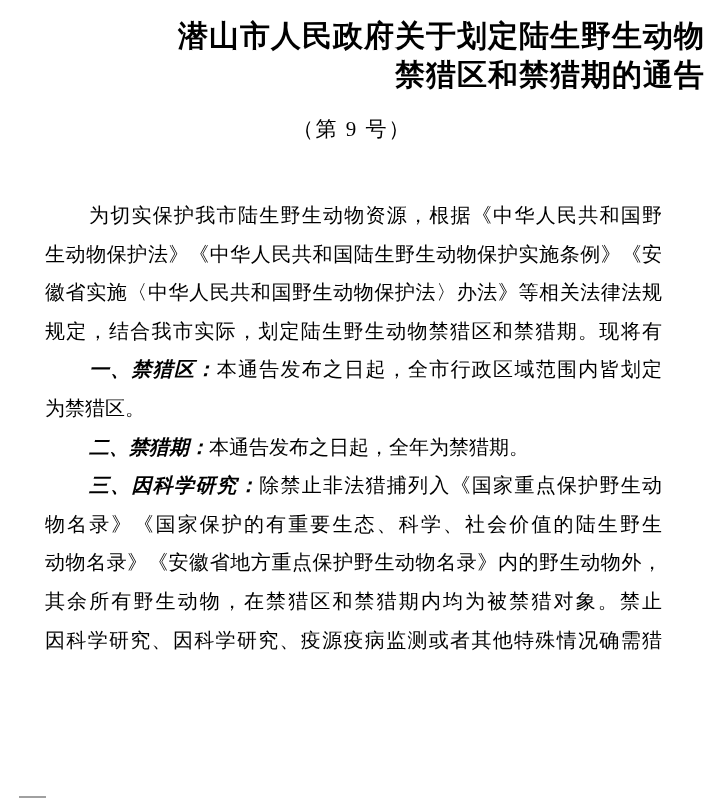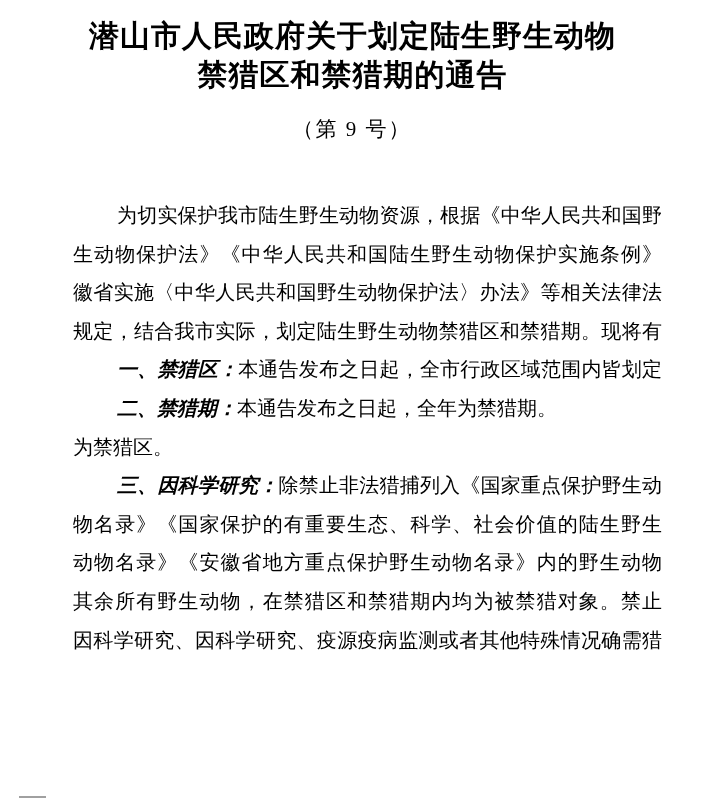--- a/index.html
+++ b/index.html
@@ -11,21 +11,21 @@
   }
   .page {
     position: relative;
     width: 705px; height: 804px;
     background: #ffffff;
     overflow: hidden;
   }
   .title {
     position: absolute;
     top: 16px; left: 0; width: 705px;
-    text-align: center;
+    text-align: right;
     font-family: "Liberation Sans", "DejaVu Sans", sans-serif;
     font-weight: bold;
     font-size: 30px;
     line-height: 39px;
     letter-spacing: 1px;
   }
   .docnum {
     position: absolute;
     top: 114px; left: 0; width: 704px;
     text-align: center;
@@ -36,21 +36,20 @@
   .bodytext {
     position: absolute;
     top: 196px; left: 45px;
     width: 617px;
   }
   .line {
     height: 38.6px;
     line-height: 38.6px;
     font-size: 20px;
     overflow: hidden;
-    margin-left: 28px;
   }
   .fill {
     text-align: justify;
     text-align-last: justify;
   }
   .indent { padding-left: 44px; }
   .b {
     font-family: "Liberation Sans", "DejaVu Sans", sans-serif;
     font-weight: bold;
     font-style: italic;
@@ -73,22 +72,22 @@
   </div>
 
   <div class="docnum">（第 9 号）</div>
 
   <div class="bodytext">
     <div class="line fill indent"><span>为切实保护我市陆生野生动物资源，根据《中华人民共和国野</span></div>
     <div class="line fill"><span>生动物保护法》《中华人民共和国陆生野生动物保护实施条例》《安</span></div>
     <div class="line fill"><span>徽省实施〈中华人民共和国野生动物保护法〉办法》等相关法律法规</span></div>
     <div class="line fill"><span>规定，结合我市实际，划定陆生野生动物禁猎区和禁猎期。现将有</span></div>
     <div class="line fill indent"><span class="b">一、禁猎区：</span><span>本通告发布之日起，全市行政区域范围内皆划定</span></div>
+    <div class="line"><span>为禁猎区。</span></div>
     <div class="line indent"><span class="b">二、禁猎期：</span><span>本通告发布之日起，全年为禁猎期。</span></div>
-    <div class="line"><span>为禁猎区。</span></div>
     <div class="line fill indent"><span class="b">三、因科学研究：</span><span>除禁止非法猎捕列入《国家重点保护野生动</span></div>
     <div class="line fill"><span>物名录》《国家保护的有重要生态、科学、社会价值的陆生野生</span></div>
     <div class="line fill"><span>动物名录》《安徽省地方重点保护野生动物名录》内的野生动物外，</span></div>
     <div class="line fill"><span>其余所有野生动物，在禁猎区和禁猎期内均为被禁猎对象。禁止</span></div>
     <div class="line fill"><span>因科学研究、因科学研究、疫源疫病监测或者其他特殊情况确需猎</span></div>
   </div>
 
   <div class="artifact-line"></div>
 
 </div>

